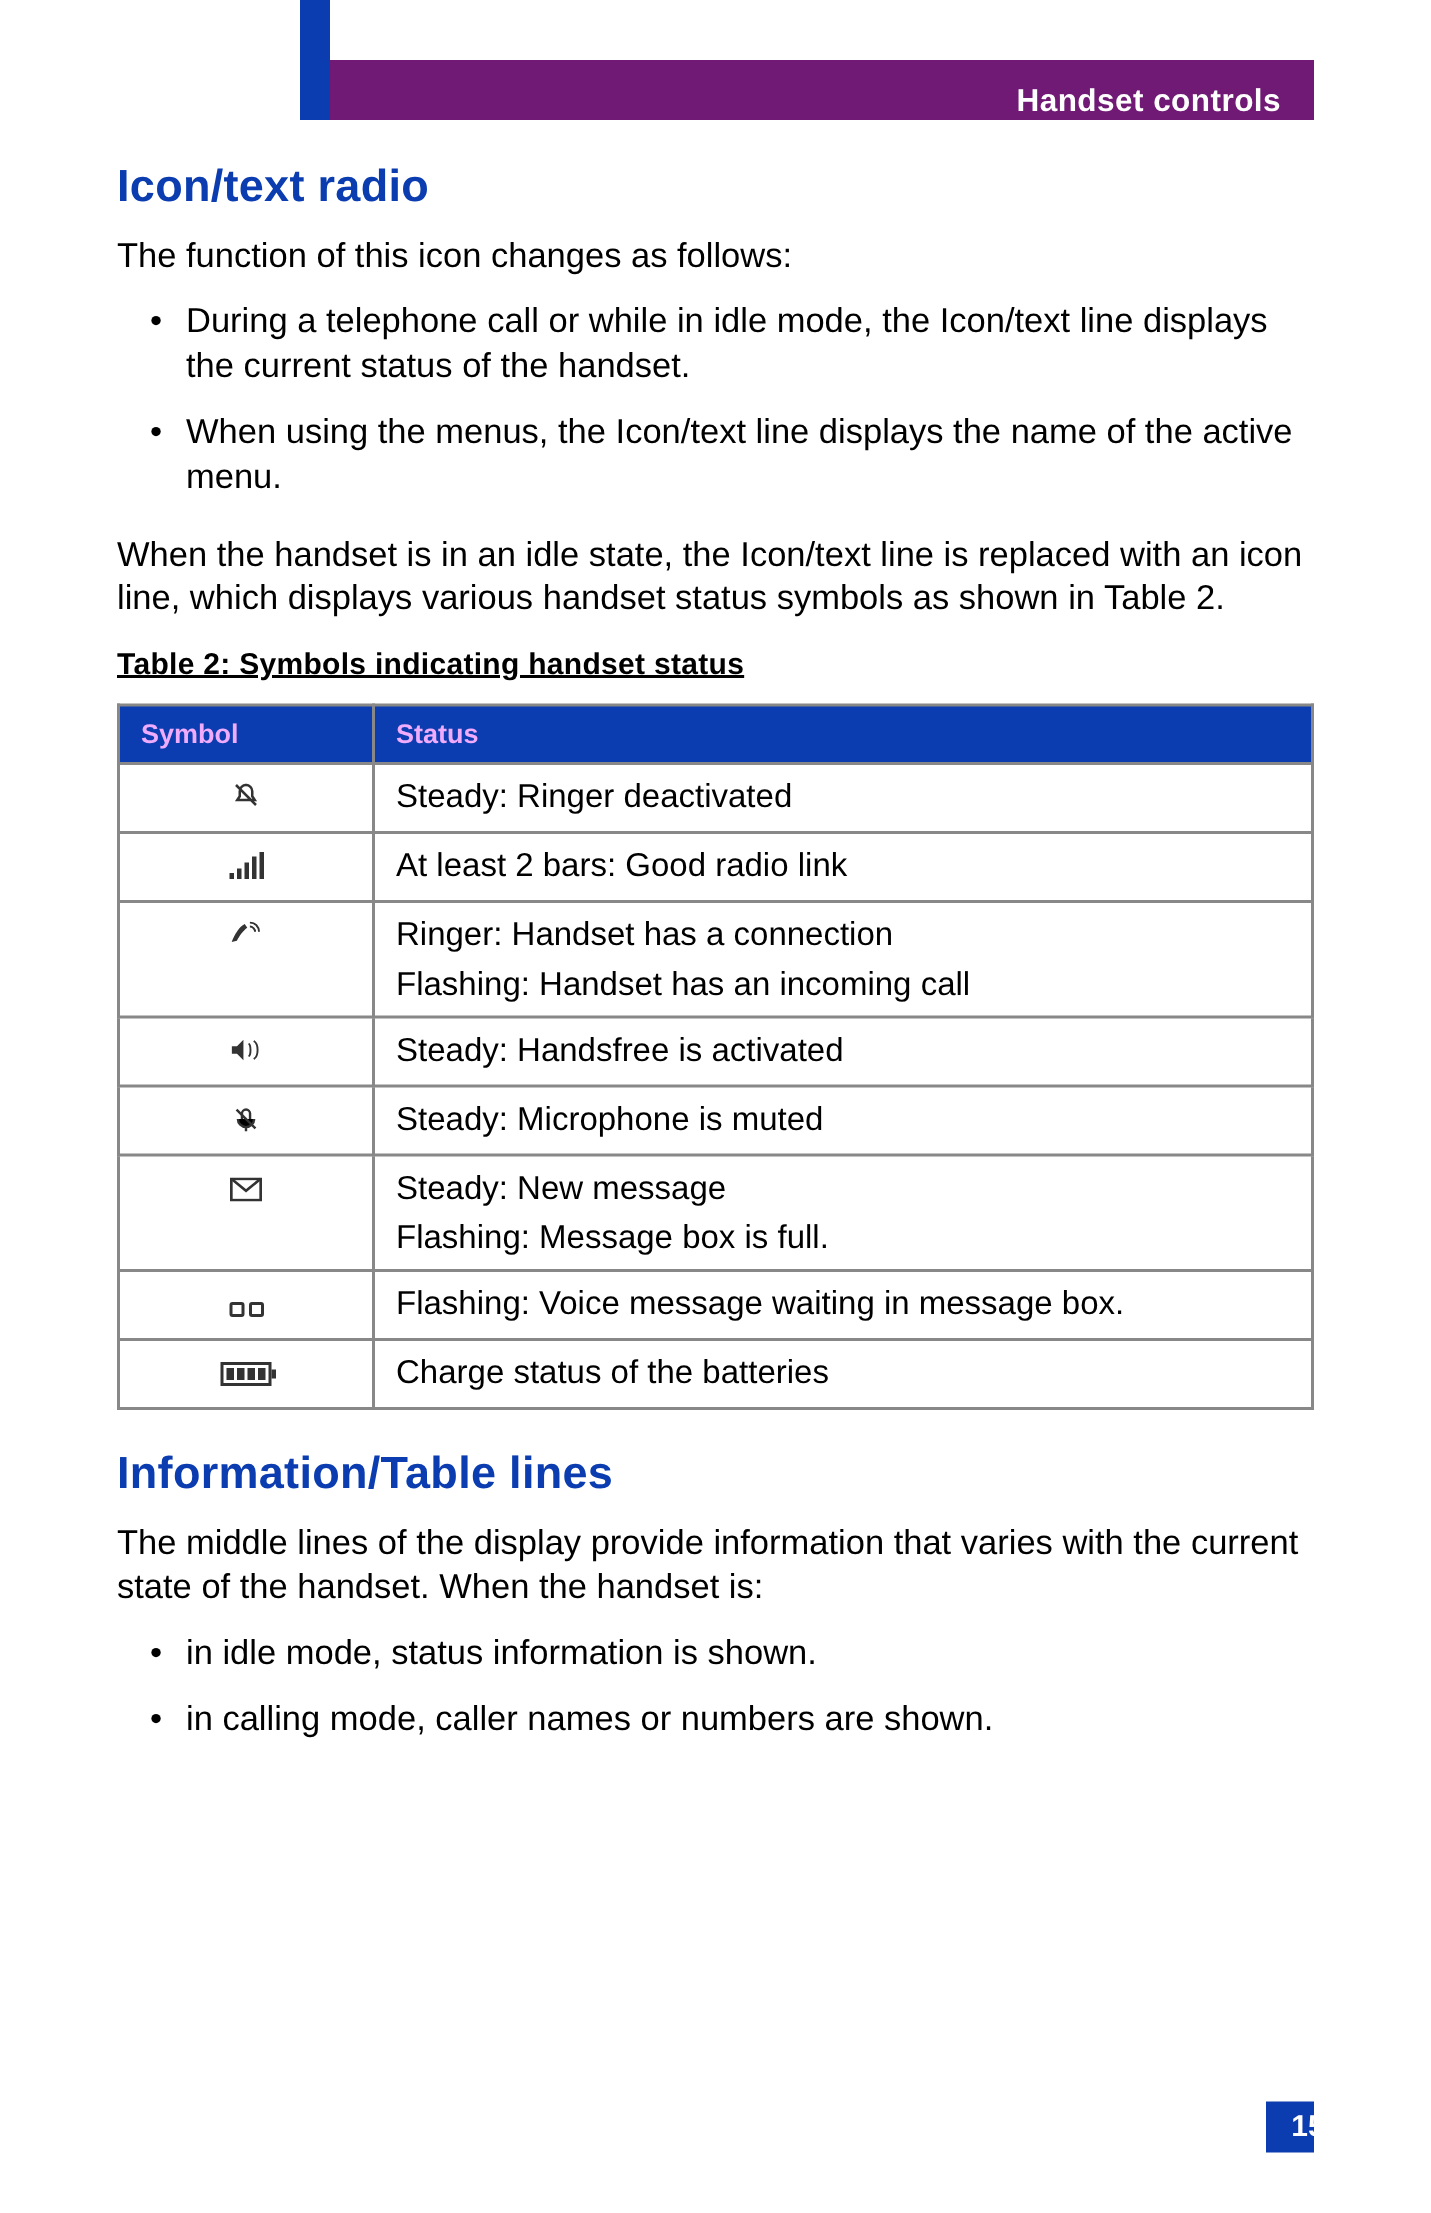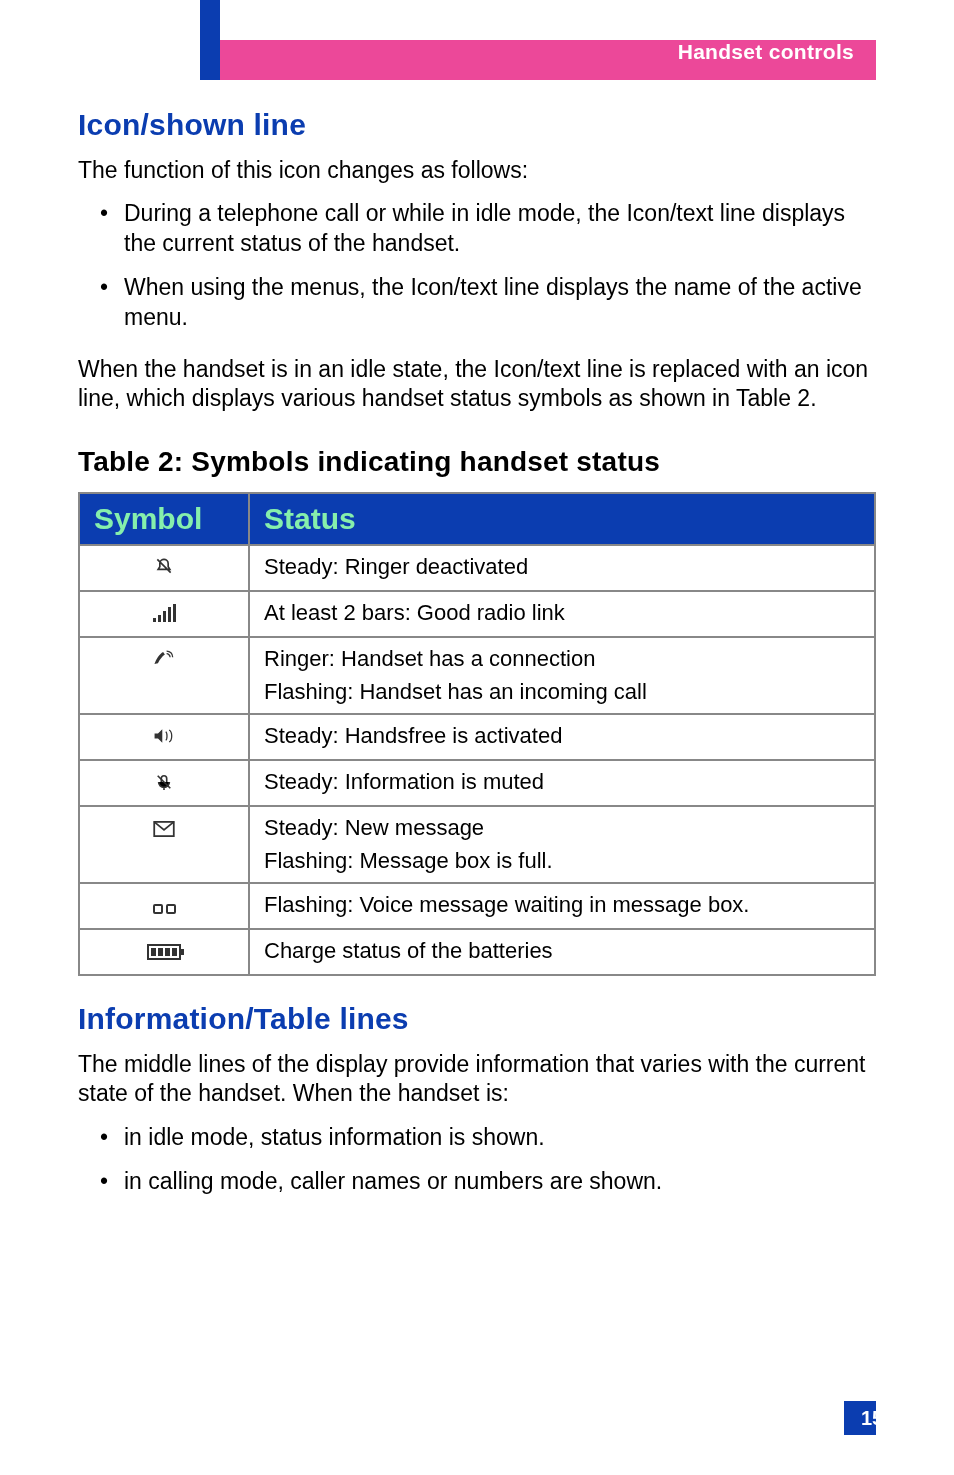--- a/index.html
+++ b/index.html
@@ -1,30 +1,30 @@
 <!DOCTYPE html>
 <html><head>
 <meta charset="utf-8">
 <style>
   * { box-sizing: border-box; margin: 0; padding: 0; }
   html, body { width: 954px; height: 1475px; background: #fff; font-family: Arial, Helvetica, sans-serif; }
   .page { position: relative; width: 954px; height: 1475px; }
   .sidebar-stub { position: absolute; left: 200px; top: 0; width: 20px; height: 80px; background: #0b3db0; }
-  .header-banner { position: absolute; left: 220px; top: 40px; right: 78px; height: 40px; background: #ec4899; display: flex; align-items: flex-start; justify-content: flex-end; padding-right: 22px; }
+  .header-banner { position: absolute; left: 220px; top: 40px; right: 78px; height: 40px; background: #701a75; display: flex; align-items: flex-end; justify-content: flex-end; padding-right: 22px; }
   .header-banner span { color: #fff; font-weight: bold; font-size: 21px; letter-spacing: 0.3px; }
   .content { position: absolute; left: 78px; top: 108px; right: 78px; }
   h2.section { color: #0b3db0; font-weight: bold; font-size: 30px; margin-bottom: 14px; letter-spacing: 0.2px; }
   p.body { color: #000; font-size: 23px; line-height: 1.28; margin-bottom: 14px; }
   ul.bullets { list-style: none; margin: 0 0 22px 0; }
   ul.bullets li { display: flex; font-size: 23px; line-height: 1.3; margin-bottom: 14px; }
   ul.bullets li .dot { width: 46px; flex: 0 0 46px; text-align: left; padding-left: 22px; }
   ul.bullets li .txt { flex: 1; }
-  h3.tabletitle { font-weight: bold; font-size: 28px; margin: 32px 0 14px 0; letter-spacing: 0.2px; }
+  h3.tabletitle { font-weight: bold; font-size: 20px; margin: 18px 0 14px 0; letter-spacing: 0.2px; text-decoration: underline; }
   table.sym { width: 100%; border-collapse: collapse; border: 2px solid #888; }
-  table.sym th { background: #0b3db0; color: #86efac; font-weight: bold; font-size: 30px; text-align: left; padding: 8px 14px; border: 2px solid #888; }
+  table.sym th { background: #0b3db0; color: #f0abfc; font-weight: bold; font-size: 18px; text-align: left; padding: 8px 14px; border: 2px solid #888; }
   table.sym th:first-child { width: 170px; }
   table.sym td { border: 2px solid #888; padding: 8px 14px; font-size: 22px; vertical-align: top; }
   table.sym td.symcell { text-align: center; vertical-align: top; padding-top: 10px; }
   .icon { display: inline-block; font-size: 22px; line-height: 1; color: #222; }
   .row-gap p + p { margin-top: 7px; }
   .bars { display:inline-flex; align-items:flex-end; gap:2px; height:18px; }
   .bars span { display:inline-block; width:3px; background:#333; }
   .b1{height:4px}.b2{height:7px}.b3{height:11px}.b4{height:15px}.b5{height:18px}
   .tape { display:inline-flex; gap:3px; align-items:center; }
   .tape .reel{ width:10px; height:10px; border:2px solid #333; border-radius:2px; }
@@ -40,21 +40,21 @@
 
 <div class="page">
 
   <div class="sidebar-stub"></div>
   <div class="header-banner">
     <span>Handset controls</span>
   </div>
 
   <div class="content">
 
-    <h2 class="section">Icon/shown line</h2>
+    <h2 class="section">Icon/text radio</h2>
     <p class="body">The function of this icon changes as follows:</p>
 
     <ul class="bullets">
       <li>
         <span class="dot">•</span>
         <span class="txt">During a telephone call or while in idle mode, the Icon/text line displays the current status of the handset.</span>
       </li>
       <li>
         <span class="dot">•</span>
         <span class="txt">When using the menus, the Icon/text line displays the name of the active menu.</span>
@@ -129,21 +129,21 @@
         <tr>
           <td class="symcell">
             <span class="icon">
               <svg width="18" height="18" viewBox="0 0 20 20">
                   <rect x="7" y="3" width="6" height="10" rx="3" fill="none" stroke="#333" stroke-width="1.8"></rect>
                   <path stroke="#333" stroke-width="1.8" d="M4 10a6 6 0 0 0 12 0 M10 16v3 M3 3l14 14"></path>
                 </svg>
             </span>
           </td>
           <td>
-            <p>Steady: Information is muted</p>
+            <p>Steady: Microphone is muted</p>
           </td>
         </tr>
         <tr>
           <td class="symcell">
             <span class="icon">
               <svg width="22" height="16" viewBox="0 0 24 18">
                   <rect x="1" y="1" width="22" height="16" fill="none" stroke="#333" stroke-width="2"></rect>
                   <path fill="none" stroke="#333" stroke-width="2" d="M1 1l11 9L23 1"></path>
                 </svg>
             </span>

